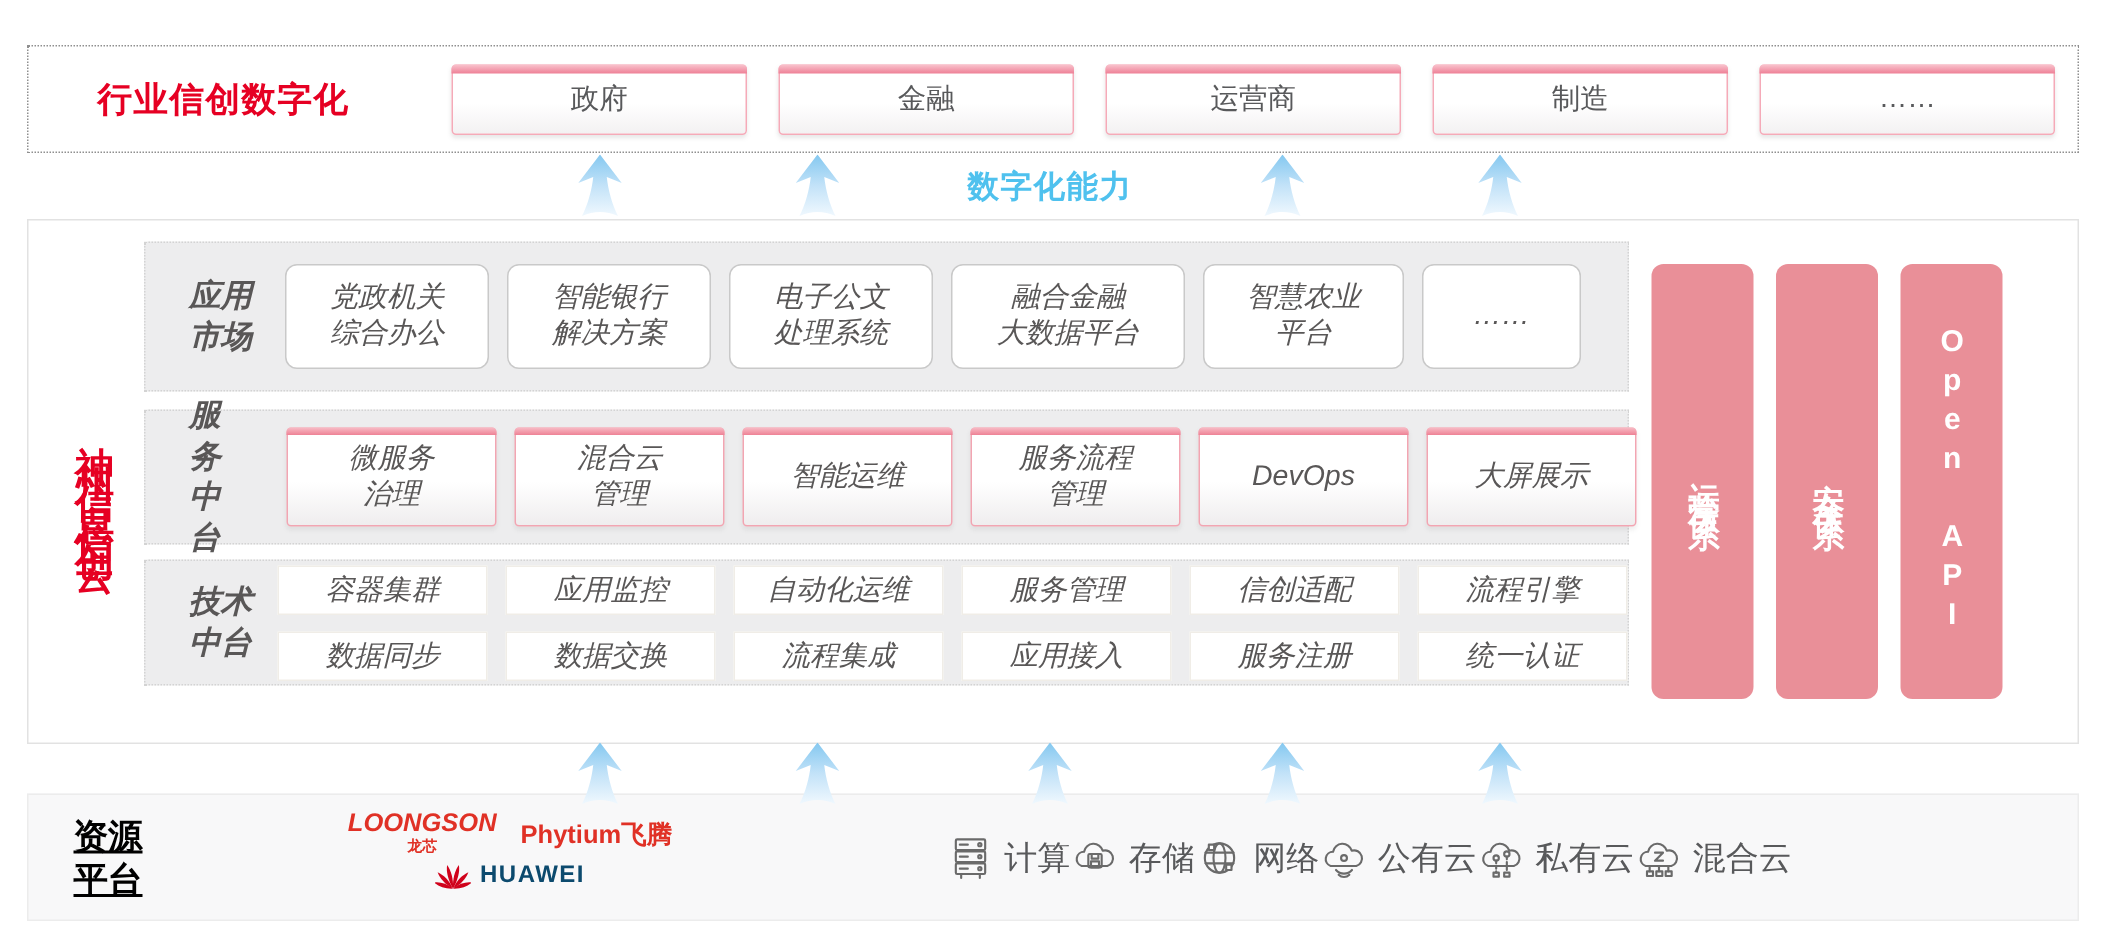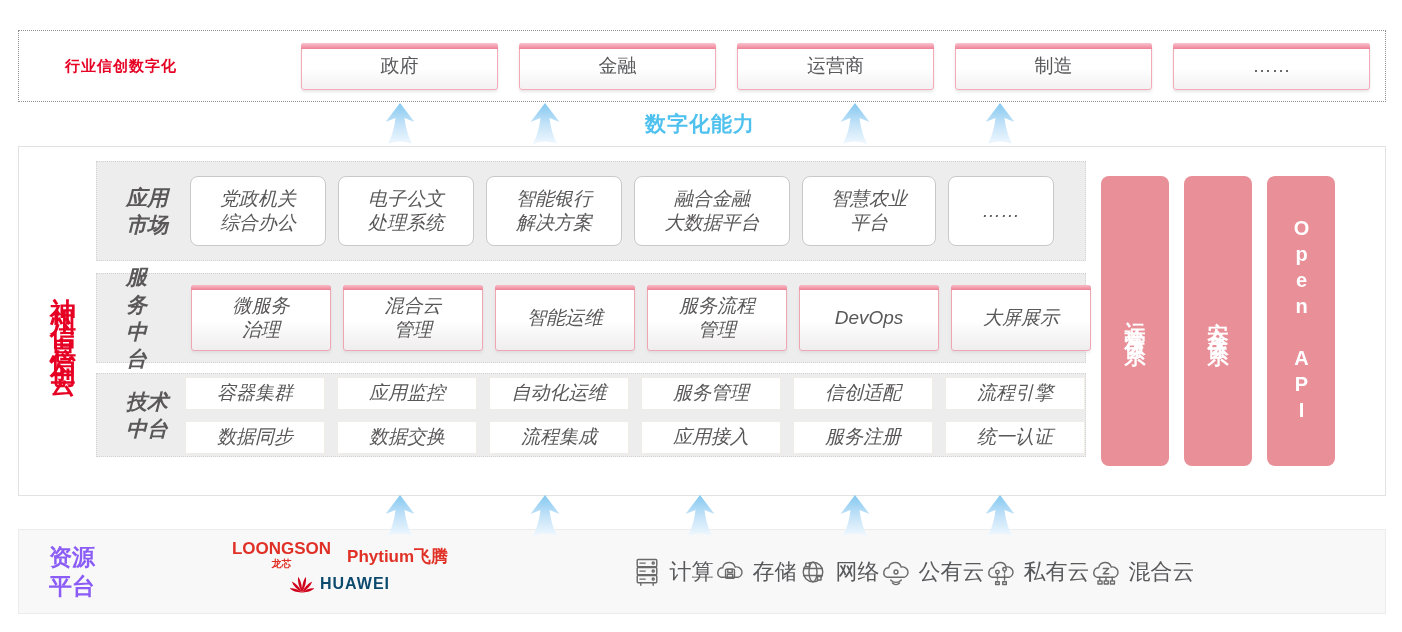--- a/index.html
+++ b/index.html
@@ -4,21 +4,21 @@
 <style>
   * { margin:0; padding:0; box-sizing:border-box; }
   html,body { background:#ffffff; }
   body { font-family:"Liberation Sans","DejaVu Sans",sans-serif; }
   .canvas { position:relative; width:1402px; height:632px; background:#fff; overflow:hidden; }
 
   
   .top-banner { position:absolute; left:18px; top:30px; width:1368px; height:72px;
     border:1px dotted #8f8f8f; }
   .banner-label { position:absolute; left:46px; top:0; height:100%; display:flex; align-items:center;
-    font-size:15px; font-weight:bold; color:#e60023; letter-spacing:1px; }
+    font-size:23px; font-weight:bold; color:#e60023; letter-spacing:1px; }
   .industries { position:absolute; left:282px; top:0; height:100%; display:flex; align-items:center; gap:21px; }
   .industry-box { position:relative; width:197px; height:47px; background:linear-gradient(#ffffff 55%, #f3f1f2);
     border:1px solid #f5aab8; border-radius:3px; box-shadow:0 2px 3px rgba(120,120,120,.18);
     display:flex; align-items:center; justify-content:center;
     font-size:19px; color:#58595b; }
   .industry-box::before { content:""; position:absolute; left:-1px; right:-1px; top:-1px; height:6px;
     background:linear-gradient(to bottom,#f9c4ce,#ee8096); border-radius:3px 3px 0 0; }
 
   
   .arrow { position:absolute; width:34px; height:42px; }
@@ -60,25 +60,25 @@
   .side-bar { position:absolute; top:29px; width:68px; height:290px; background:#e98f98; border-radius:8px;
     display:flex; align-items:center; justify-content:center;
     writing-mode:vertical-lr; text-orientation:upright;
     color:#fff; font-weight:bold; font-size:21px; letter-spacing:8px; }
   .side-bar.latin { font-size:20px; letter-spacing:4px; }
 
   
   .bottom-band { position:absolute; left:18px; top:529px; width:1368px; height:85px;
     background:#f8f8f9; border:1px solid #ececec; }
   .res-label { position:absolute; left:30px; top:0; height:100%; display:flex; align-items:center;
-    font-size:23px; font-weight:bold; color:#8b5cf6; line-height:1.25; white-space:pre-line; }
+    font-size:23px; font-weight:bold; color:#000000; line-height:1.25; white-space:pre-line;text-decoration:underline; }
   .vendors { position:absolute; left:196px; top:9px; width:250px; }
   .vendor-row { display:flex; align-items:flex-start; justify-content:center; gap:16px; }
   .loongson { display:flex; flex-direction:column; align-items:center; }
-  .loongson-text { font-size:17px; font-weight:900; color:#e03126; letter-spacing:0; }
+  .loongson-text { font-size:17px; font-weight:900; font-style:italic; color:#e03126; letter-spacing:0; }
   .loongson-sub { font-size:10px; font-weight:bold; color:#e03126; margin-top:-2px; }
   .phytium { font-size:17px; font-weight:bold; color:#e03126; margin-top:6px; }
   .huawei-row { margin-top:4px; align-items:center; gap:6px; }
   .huawei-text { font-size:16px; font-weight:bold; color:#0c4a6e; letter-spacing:1px; }
   .res-items { position:absolute; left:455px; right:34px; top:0; bottom:0;
     display:flex; align-items:center; justify-content:center; }
   .res-item { display:flex; align-items:center; gap:7px; }
   .res-item .label { font-size:22px; color:#58595b; }
   .icon svg { display:block; }
 </style>
@@ -113,24 +113,24 @@
 
   <div class="main-box">
     <div class="v-title">神州信息信创云</div>
 
     <div class="band band-app">
       <div class="row-label">应用
 市场</div>
       <div class="boxes" id="app-items">
           <div class="app-box">党政机关
 综合办公</div>
+          <div class="app-box">智能银行
+解决方案</div>
           <div class="app-box">电子公文
 处理系统</div>
-          <div class="app-box">智能银行
-解决方案</div>
           <div class="app-box">融合金融
 大数据平台</div>
           <div class="app-box">智慧农业
 平台</div>
           <div class="app-box">……</div>
         </div>
     </div>
 
     <div class="band band-svc">
       <div class="row-label">服务

